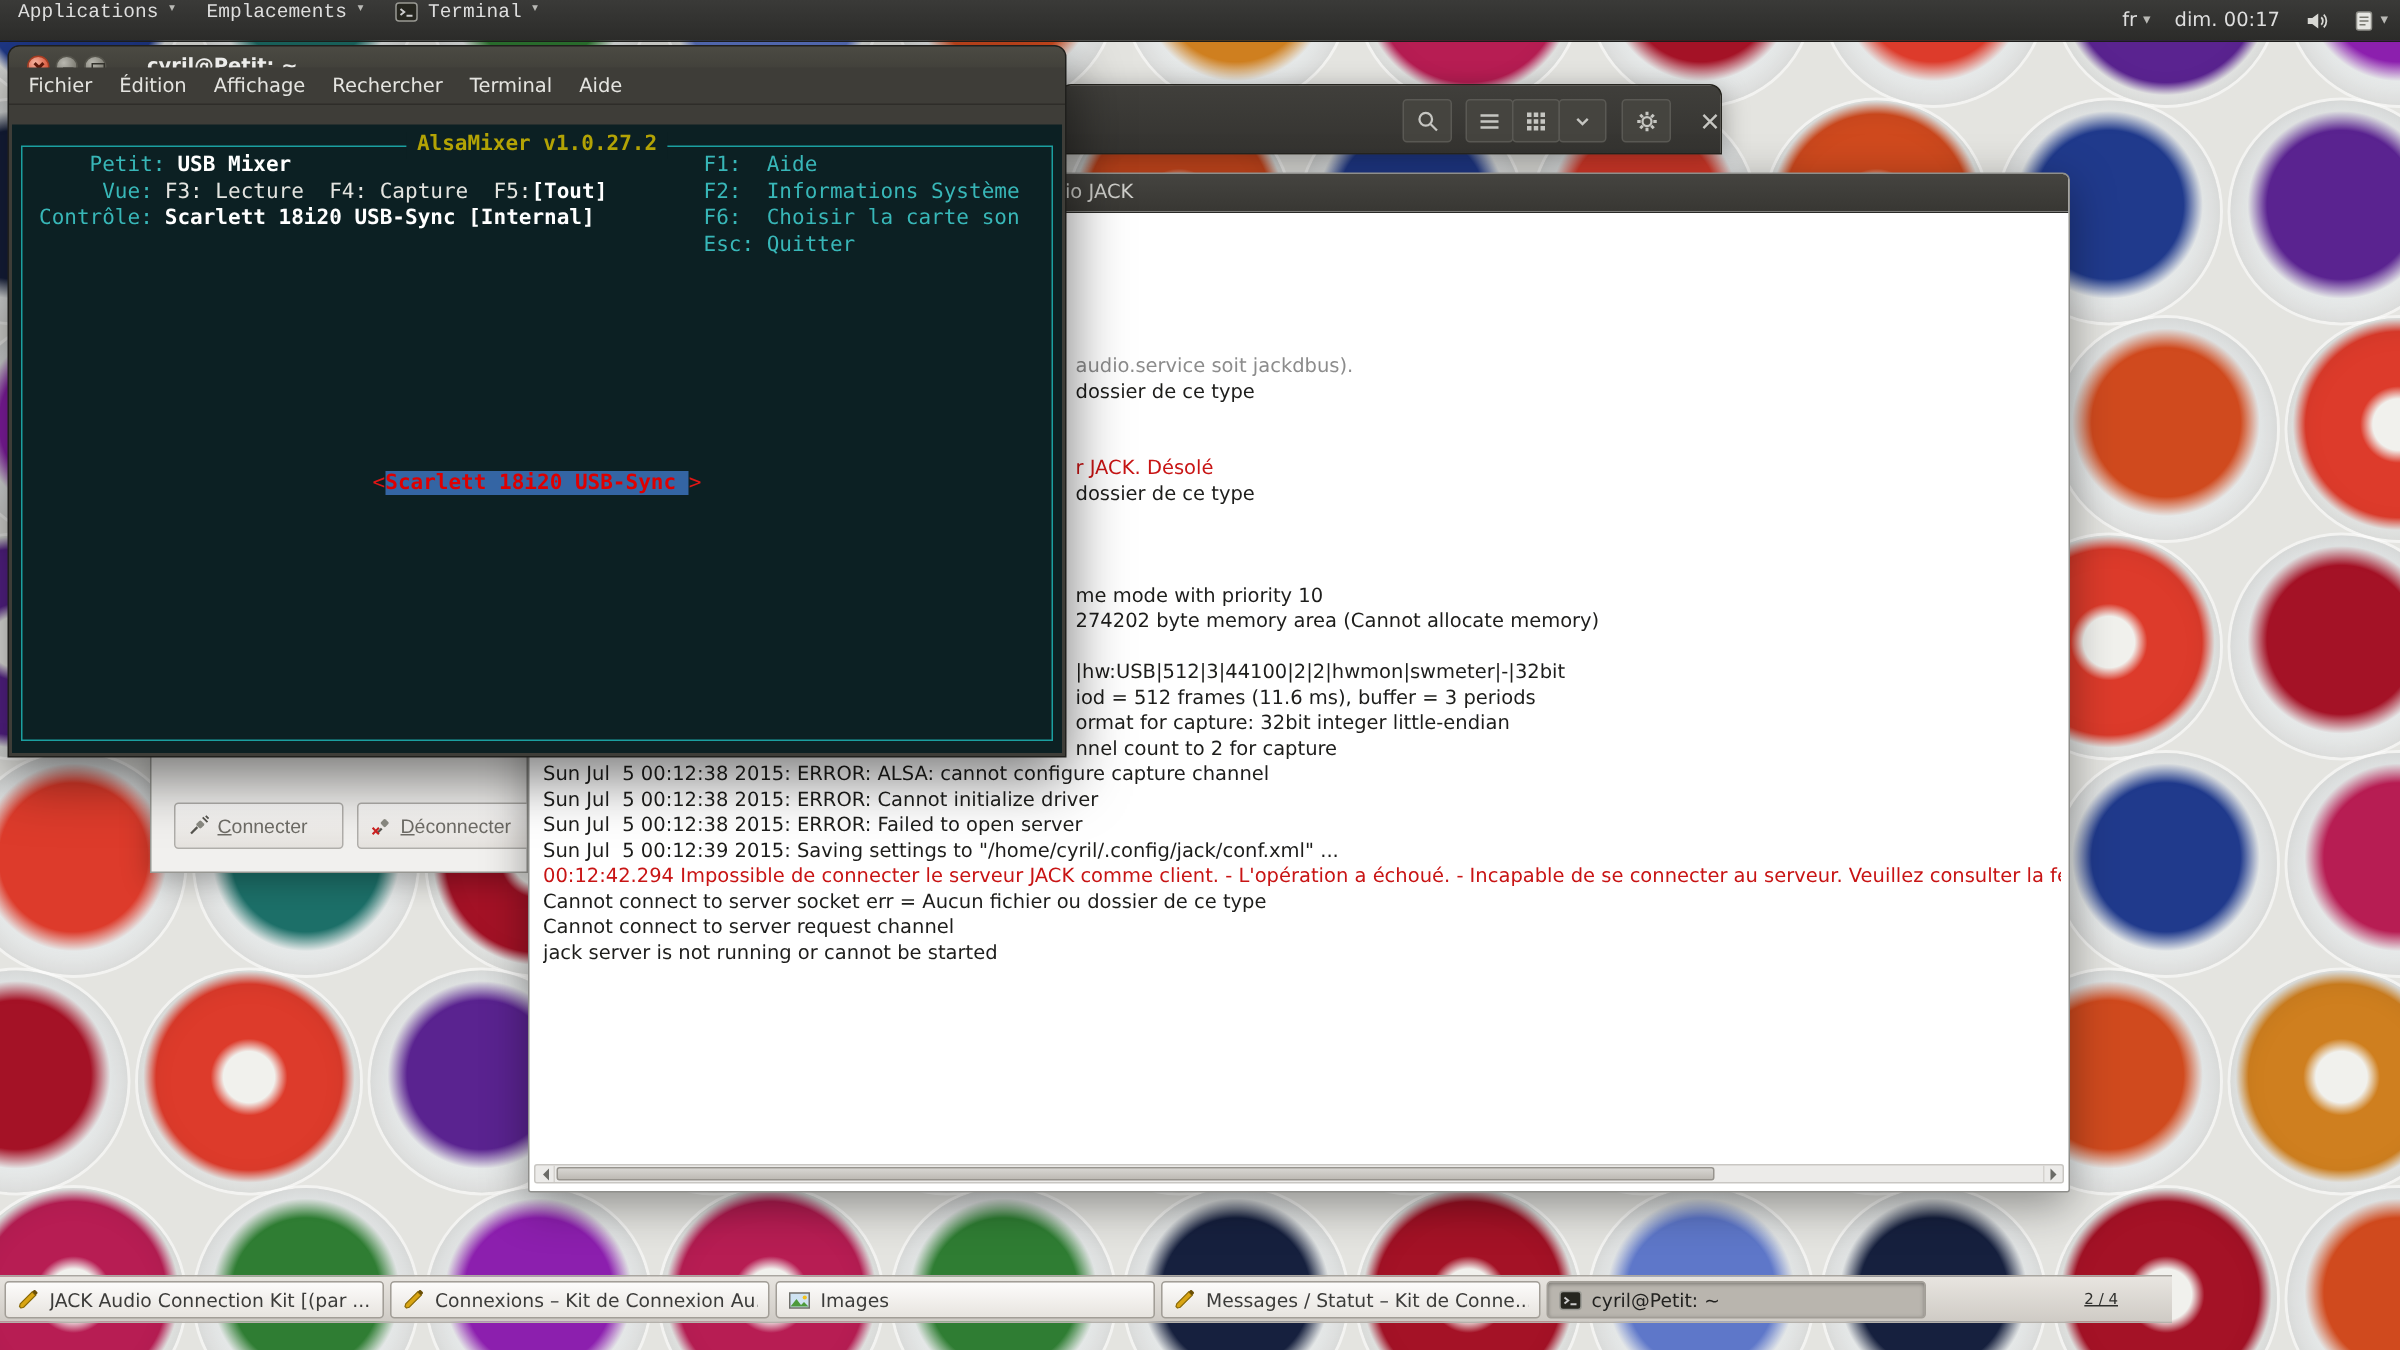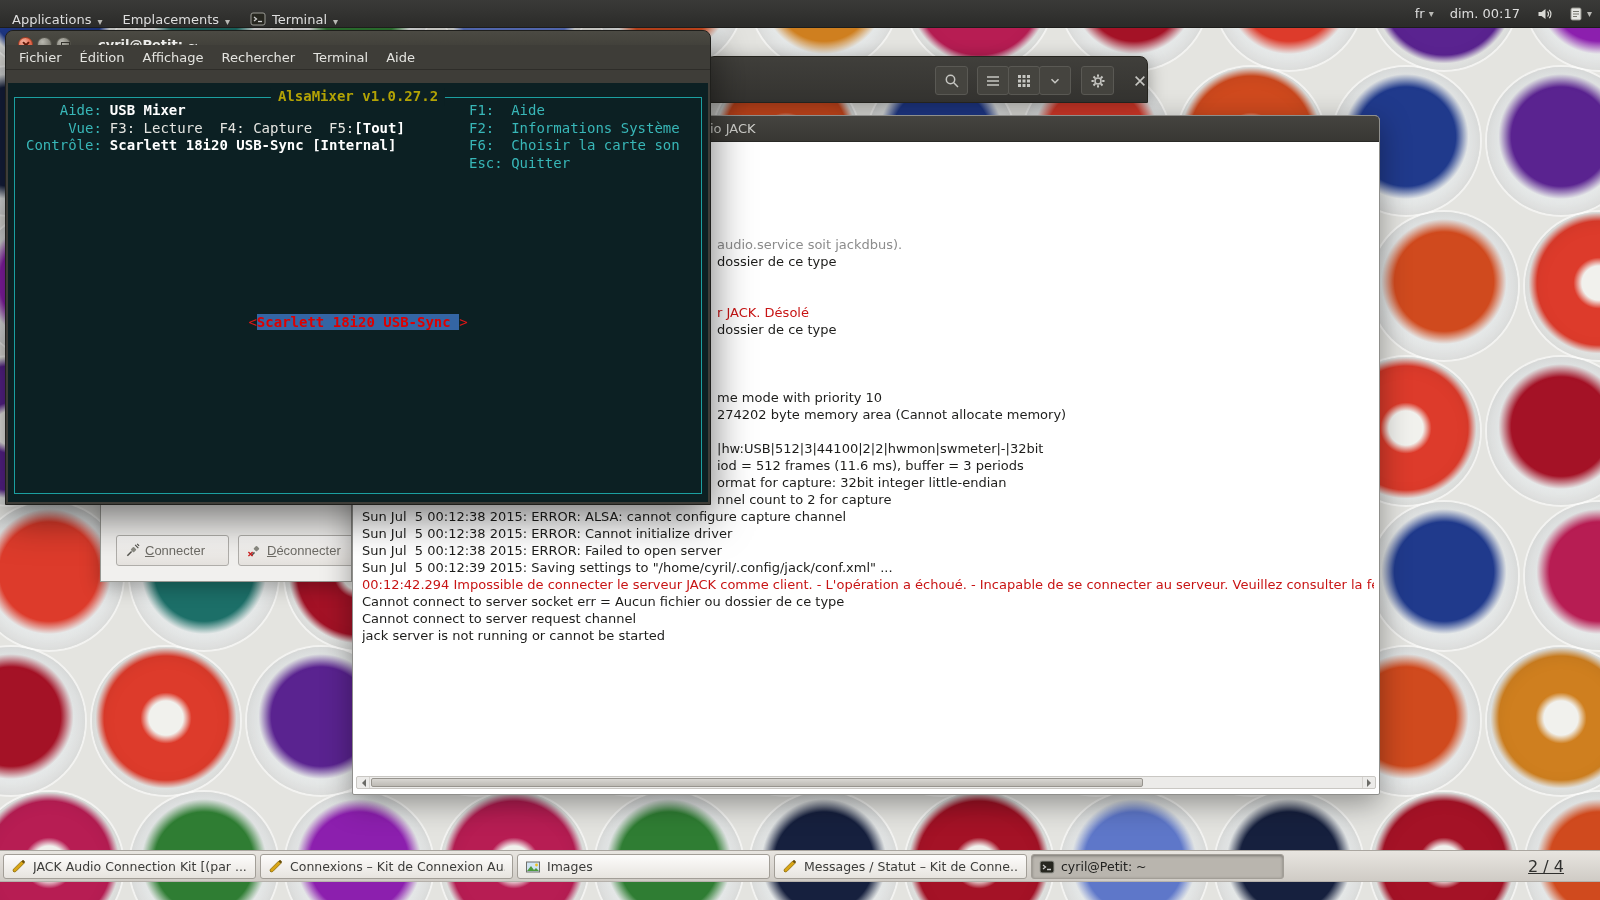--- a/index.html
+++ b/index.html
@@ -9,21 +9,21 @@
   
   #wallpaper { position: absolute; inset: 0; z-index: 0; overflow: hidden; background: #e4e4e0; }
   .dish { position: absolute; width: 148px; height: 148px; border-radius: 50%;
           box-shadow: 0 0 0 2px rgba(255,255,255,.55), inset 0 0 22px rgba(0,0,0,.18); }
 
   
   .panel { position: absolute; left: 0; top: 0; width: 1600px; height: 28px; z-index: 40;
            background: linear-gradient(#3a3a38, #2b2b29); color: #dedede; font-size: 13px;
            border-bottom: 1px solid #1d1d1b; }
   .panel-left { position: absolute; left: 2px; top: 0; height: 100%; display: flex; align-items: center; }
-  .pitem { height: 100%; display: flex; align-items: flex-end; gap: 6px; padding: 0 10px; cursor: default; }
+  .pitem { height: 100%; display: flex; align-items: flex-start; gap: 6px; padding: 0 10px; cursor: default; font-family: Liberation Mono, monospace; }
   .caret { font-size: 10px; color: #b9b9b5; }
   .panel-right { position: absolute; right: 8px; top: 0; height: 100%; display: flex; align-items: center; gap: 16px; }
   .pr-group { display: flex; align-items: center; gap: 4px; height: 100%; }
 
   
   .eog { position: absolute; left: 706px; top: 56px; width: 442px; height: 47px; z-index: 6;
          background: linear-gradient(#403f3b, #343330); border: 1px solid #26251f;
          border-radius: 8px 8px 0 0; box-shadow: 0 4px 18px rgba(0,0,0,.35); }
   .eog-btn { position: absolute; top: 9px; width: 33px; height: 29px; background: #45443f;
              border: 1px solid #5a5954; border-radius: 3px; display: flex; align-items: center; justify-content: center; }
@@ -98,31 +98,31 @@
   .val { color: #e4e4e0; margin-left: 8px; white-space: pre; }
   .vb  { font-weight: bold; color: #ffffff; white-space: pre; }
   .alsa-help { position: absolute; left: 461px; top: 19px; color: #38b7b8; }
   .alsa-help div { white-space: pre; height: 17.5px; }
   .alsa-popup { position: absolute; left: 0; right: 0; top: 231px; text-align: center; }
   .pop-title { color: #ddca10; font-weight: bold; white-space: pre; }
   .rb { color: #e01616; white-space: pre; }
   .sel { background: #3465a4; color: #de0000; font-weight: bold; white-space: pre; }
 
   
-  .taskbar { position: absolute; left: 0; top: 850px; width: 1600px; height: 32px; z-index: 45;
+  .taskbar { position: absolute; left: 0; top: 850px; width: 1448px; height: 32px; z-index: 45;
              background: linear-gradient(#e8e5e0, #cfcbc5); border-top: 1px solid #aaa6a0;
              border-bottom: 1px solid #b5b1ab; text-align: center; }
   .tbtn { position: absolute; top: 3px; height: 25px; width: 253px; border: 1px solid #a29e97; border-radius: 3px;
           background: linear-gradient(#fdfcfb, #e7e4df); display: flex; align-items: center; gap: 6px;
           padding: 0 7px; font-size: 12.5px; color: #3c3c3a; overflow: hidden; white-space: nowrap; }
   .tbtn.active { background: #b9b5ae; box-shadow: inset 0 1px 3px rgba(0,0,0,.35); color: #222220; }
   .tbtn svg { flex: 0 0 auto; }
   .tlabel { overflow: hidden; white-space: nowrap; }
   .ws { position: absolute; right: 36px; top: 0; height: 100%; display: flex; align-items: center;
-        font-size: 16px; color: #2f2f2d; text-decoration: underline; }
+        font-size: 10px; color: #2f2f2d; text-decoration: underline; }
 </style>
 </head>
 <body>
 
 <div id="wallpaper">
     <div class="dish" style="left: -25px; top: -78px; background: radial-gradient(circle at 50% 48%, rgb(241, 241, 237) 0px, rgb(241, 241, 237) 16%, rgb(32, 58, 140) 24%, rgb(32, 58, 140) 58%, rgb(237, 239, 237) 66%, rgb(247, 247, 245) 82%, rgb(230, 230, 226) 100%);"></div>
     <div class="dish" style="left: 130px; top: -78px; background: radial-gradient(circle at 50% 47%, rgb(28, 111, 104) 0px, rgb(28, 111, 104) 46%, rgb(233, 236, 236) 58%, rgb(246, 246, 244) 80%, rgb(228, 228, 224) 100%);"></div>
     <div class="dish" style="left: 285px; top: -78px; background: radial-gradient(circle at 50% 47%, rgb(47, 125, 51) 0px, rgb(47, 125, 51) 46%, rgb(233, 236, 236) 58%, rgb(246, 246, 244) 80%, rgb(228, 228, 224) 100%);"></div>
     <div class="dish" style="left: 440px; top: -78px; background: radial-gradient(circle at 50% 48%, rgb(241, 241, 237) 0px, rgb(241, 241, 237) 16%, rgb(94, 119, 201) 24%, rgb(94, 119, 201) 58%, rgb(237, 239, 237) 66%, rgb(247, 247, 245) 82%, rgb(230, 230, 226) 100%);"></div>
     <div class="dish" style="left: 595px; top: -78px; background: radial-gradient(circle at 50% 47%, rgb(208, 74, 30) 0px, rgb(208, 74, 30) 46%, rgb(233, 236, 236) 58%, rgb(246, 246, 244) 80%, rgb(228, 228, 224) 100%);"></div>
@@ -318,21 +318,21 @@
     <span class="tmi">Affichage</span>
     <span class="tmi">Rechercher</span>
     <span class="tmi">Terminal</span>
     <span class="tmi">Aide</span>
   </div>
   <div class="term-screen">
     <div class="alsa-frame">
       <span class="alsa-title">AlsaMixer v1.0.27.2</span>
     </div>
     <div class="alsa-fields">
-      <div class="arow"><span class="lab">    Aide:</span><span class="val vb">USB Mixer</span></div>
+      <div class="arow"><span class="lab">    Petit:</span><span class="val vb">USB Mixer</span></div>
       <div class="arow"><span class="lab">     Vue:</span><span class="val">F3: Lecture  F4: Capture  F5:</span><span class="vb">[Tout]</span></div>
       <div class="arow"><span class="lab">Contrôle:</span><span class="val vb">Scarlett 18i20 USB-Sync [Internal]</span></div>
     </div>
     <div class="alsa-help">
       <div>F1:  Aide</div>
       <div>F2:  Informations Système</div>
       <div>F6:  Choisir la carte son</div>
       <div>Esc: Quitter</div>
     </div>
     <div class="alsa-popup">

